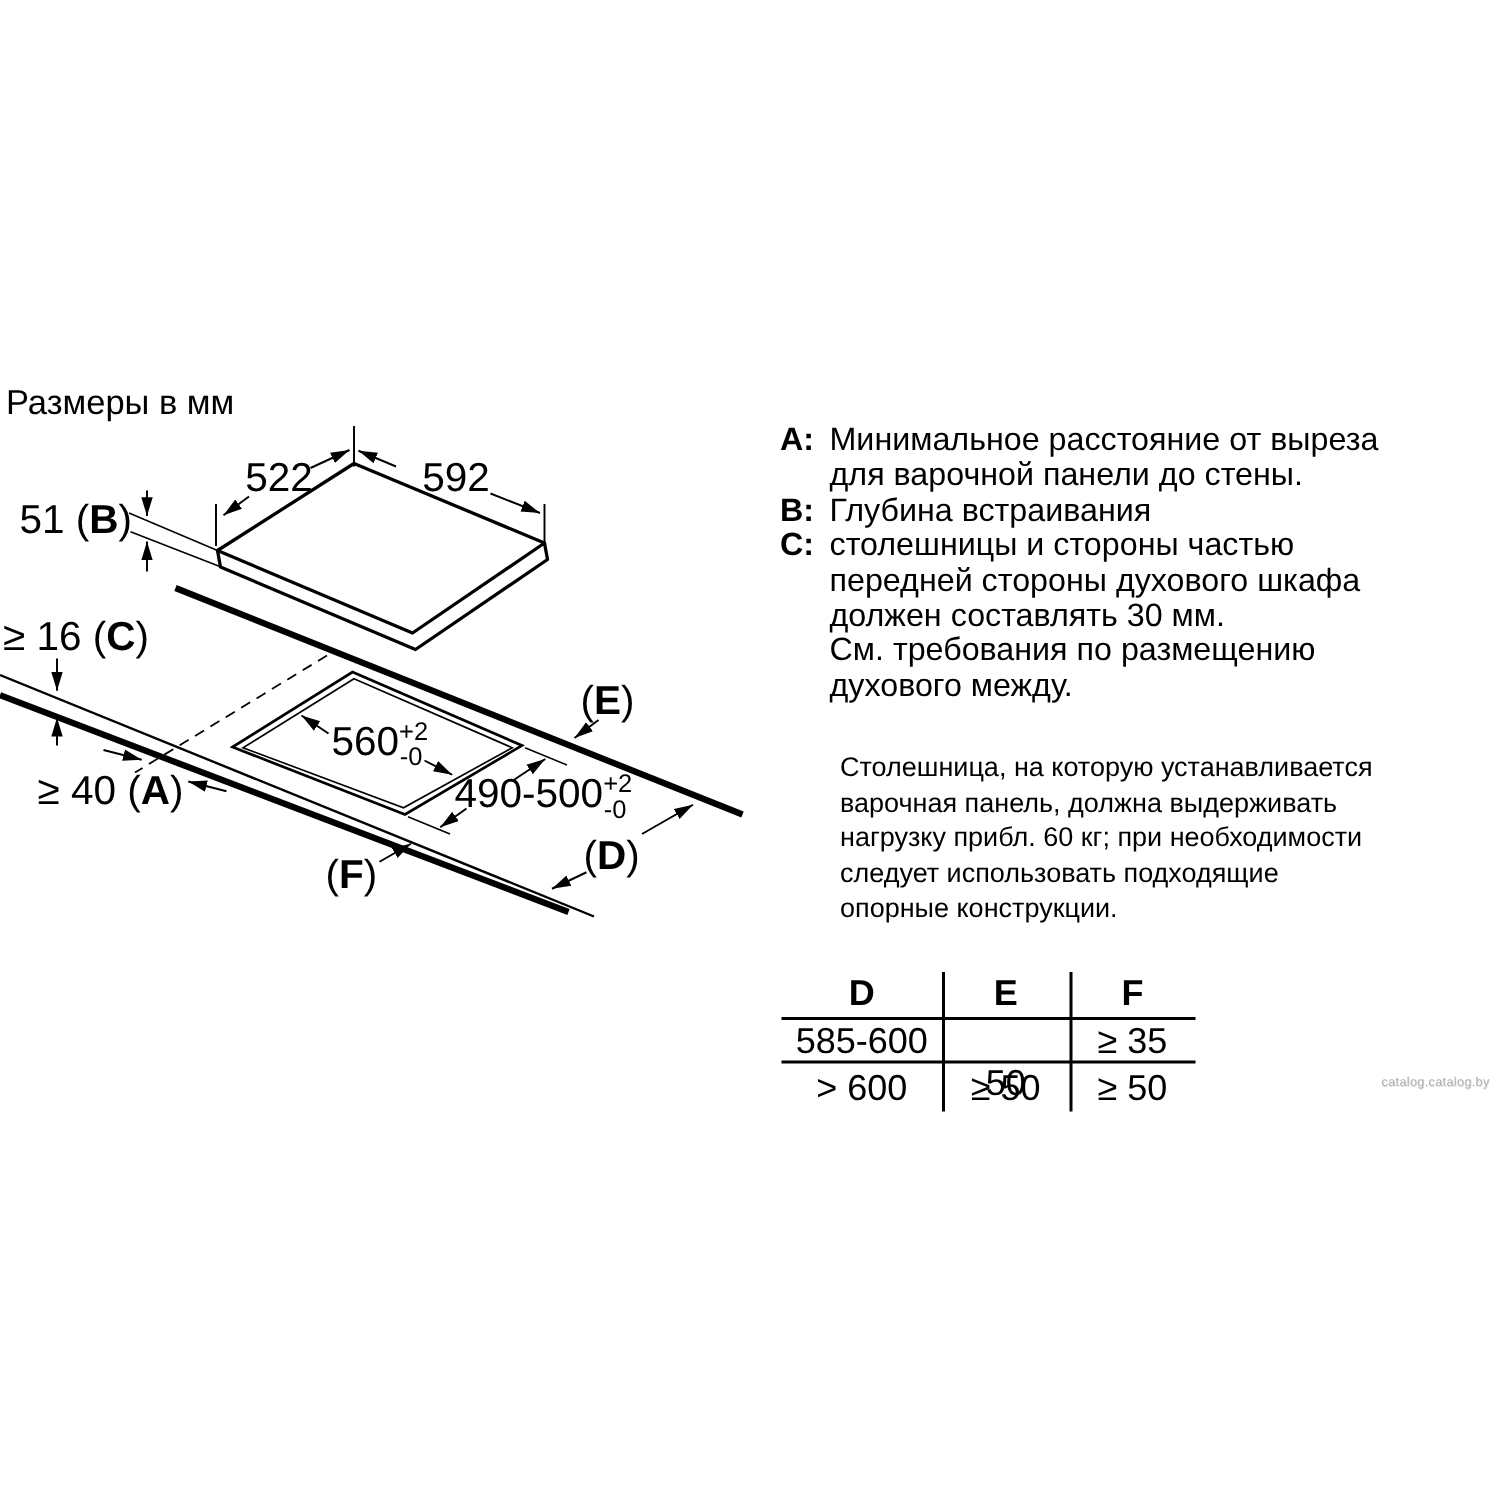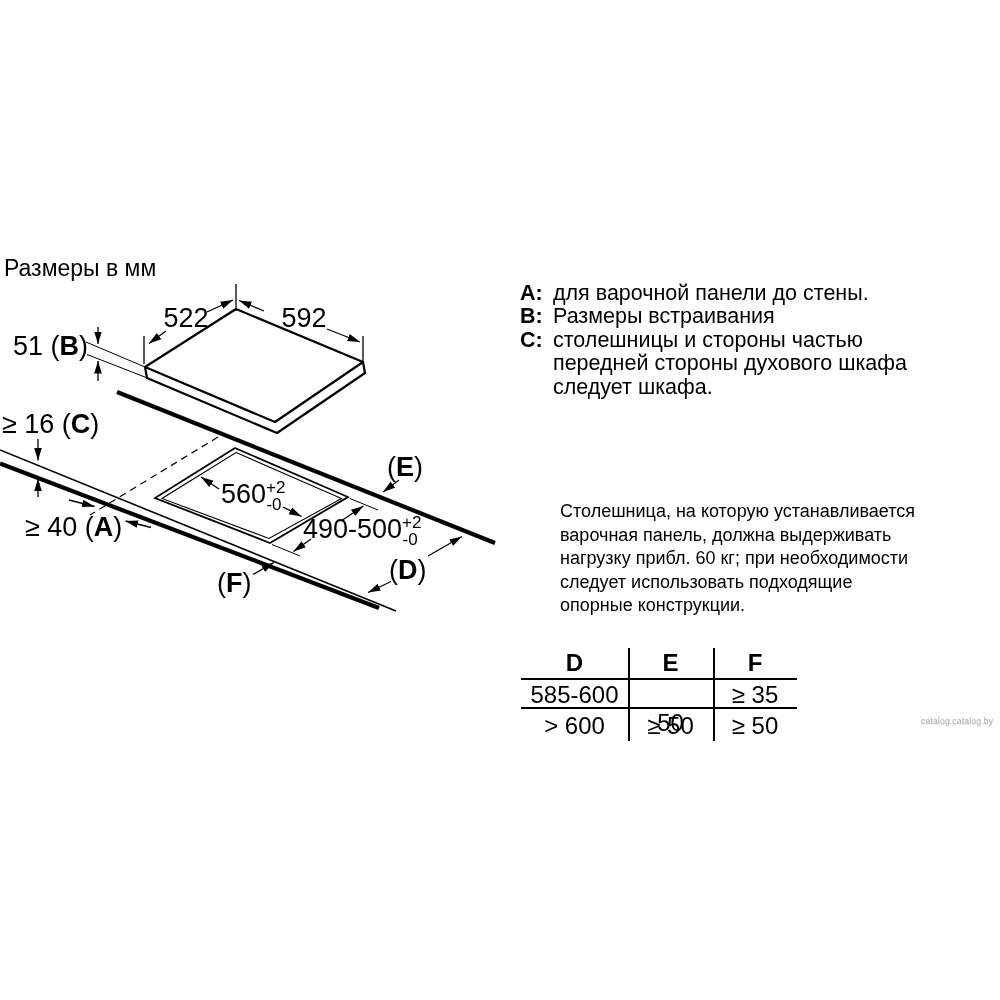--- a/index.html
+++ b/index.html
@@ -102,35 +102,38 @@
     <text class="dnum" x="389" y="579"><tspan>(</tspan><tspan class="bld">D</tspan><tspan>)</tspan></text>
 
     <line x1="253" y1="574.5" x2="274" y2="562.5" stroke="#000" stroke-width="1.3" marker-end="url(#arr)"></line>
     <text class="dnum" x="217" y="592"><tspan>(</tspan><tspan class="bld">F</tspan><tspan>)</tspan></text>
   </svg>
 
   <div class="legend">
     <div class="lrow">
       <span class="lkey">A:</span>
       <span class="ltxt">
+        <div>Минимальное расстояние от выреза</div>
         <div>для варочной панели до стены.</div>
       </span>
     </div>
     <div class="lrow">
       <span class="lkey">B:</span>
       <span class="ltxt">
-        <div>Размеры встраивания</div>
+        <div>Глубина встраивания</div>
       </span>
     </div>
     <div class="lrow">
       <span class="lkey">C:</span>
       <span class="ltxt">
         <div>столешницы и стороны частью</div>
         <div>передней стороны духового шкафа</div>
-        <div>следует шкафа.</div>
+        <div>должен составлять 30 мм.</div>
+        <div>См. требования по размещению</div>
+        <div>духового между.</div>
       </span>
     </div>
   </div>
 
   <div class="note">
     <div>Столешница, на которую устанавливается</div>
     <div>варочная панель, должна выдерживать</div>
     <div>нагрузку прибл. 60 кг; при необходимости</div>
     <div>следует использовать подходящие</div>
     <div>опорные конструкции.</div>

